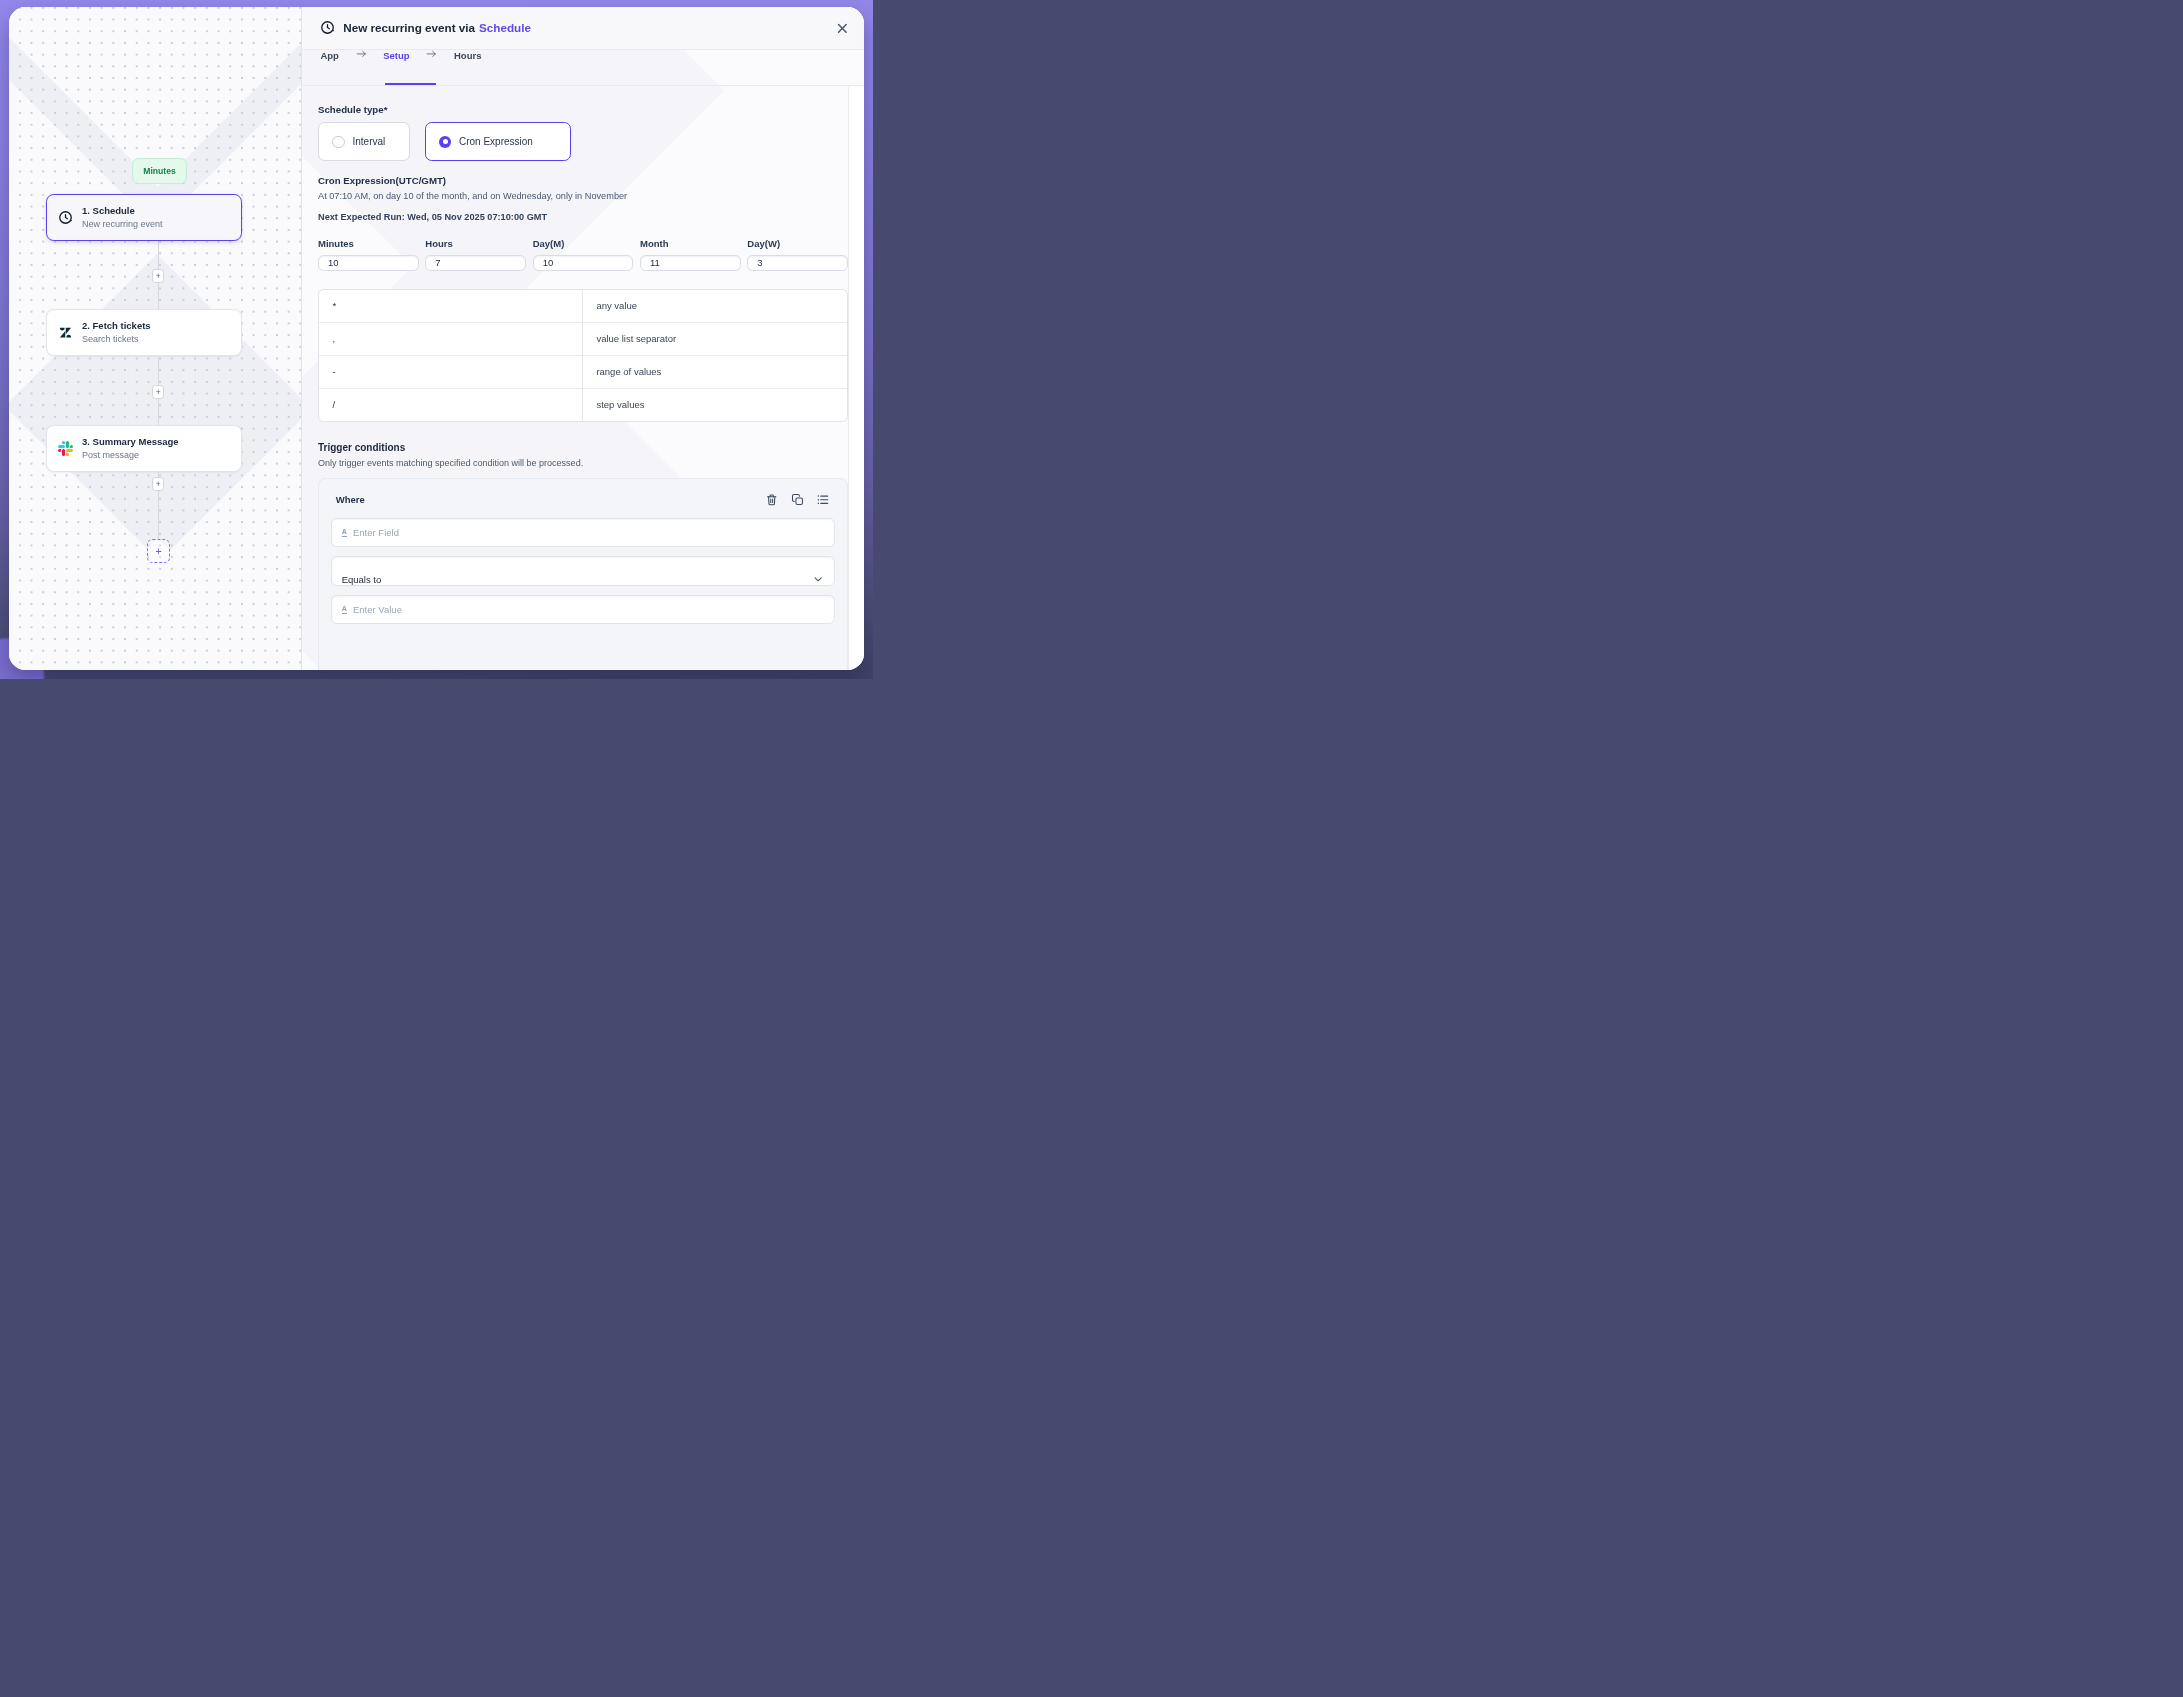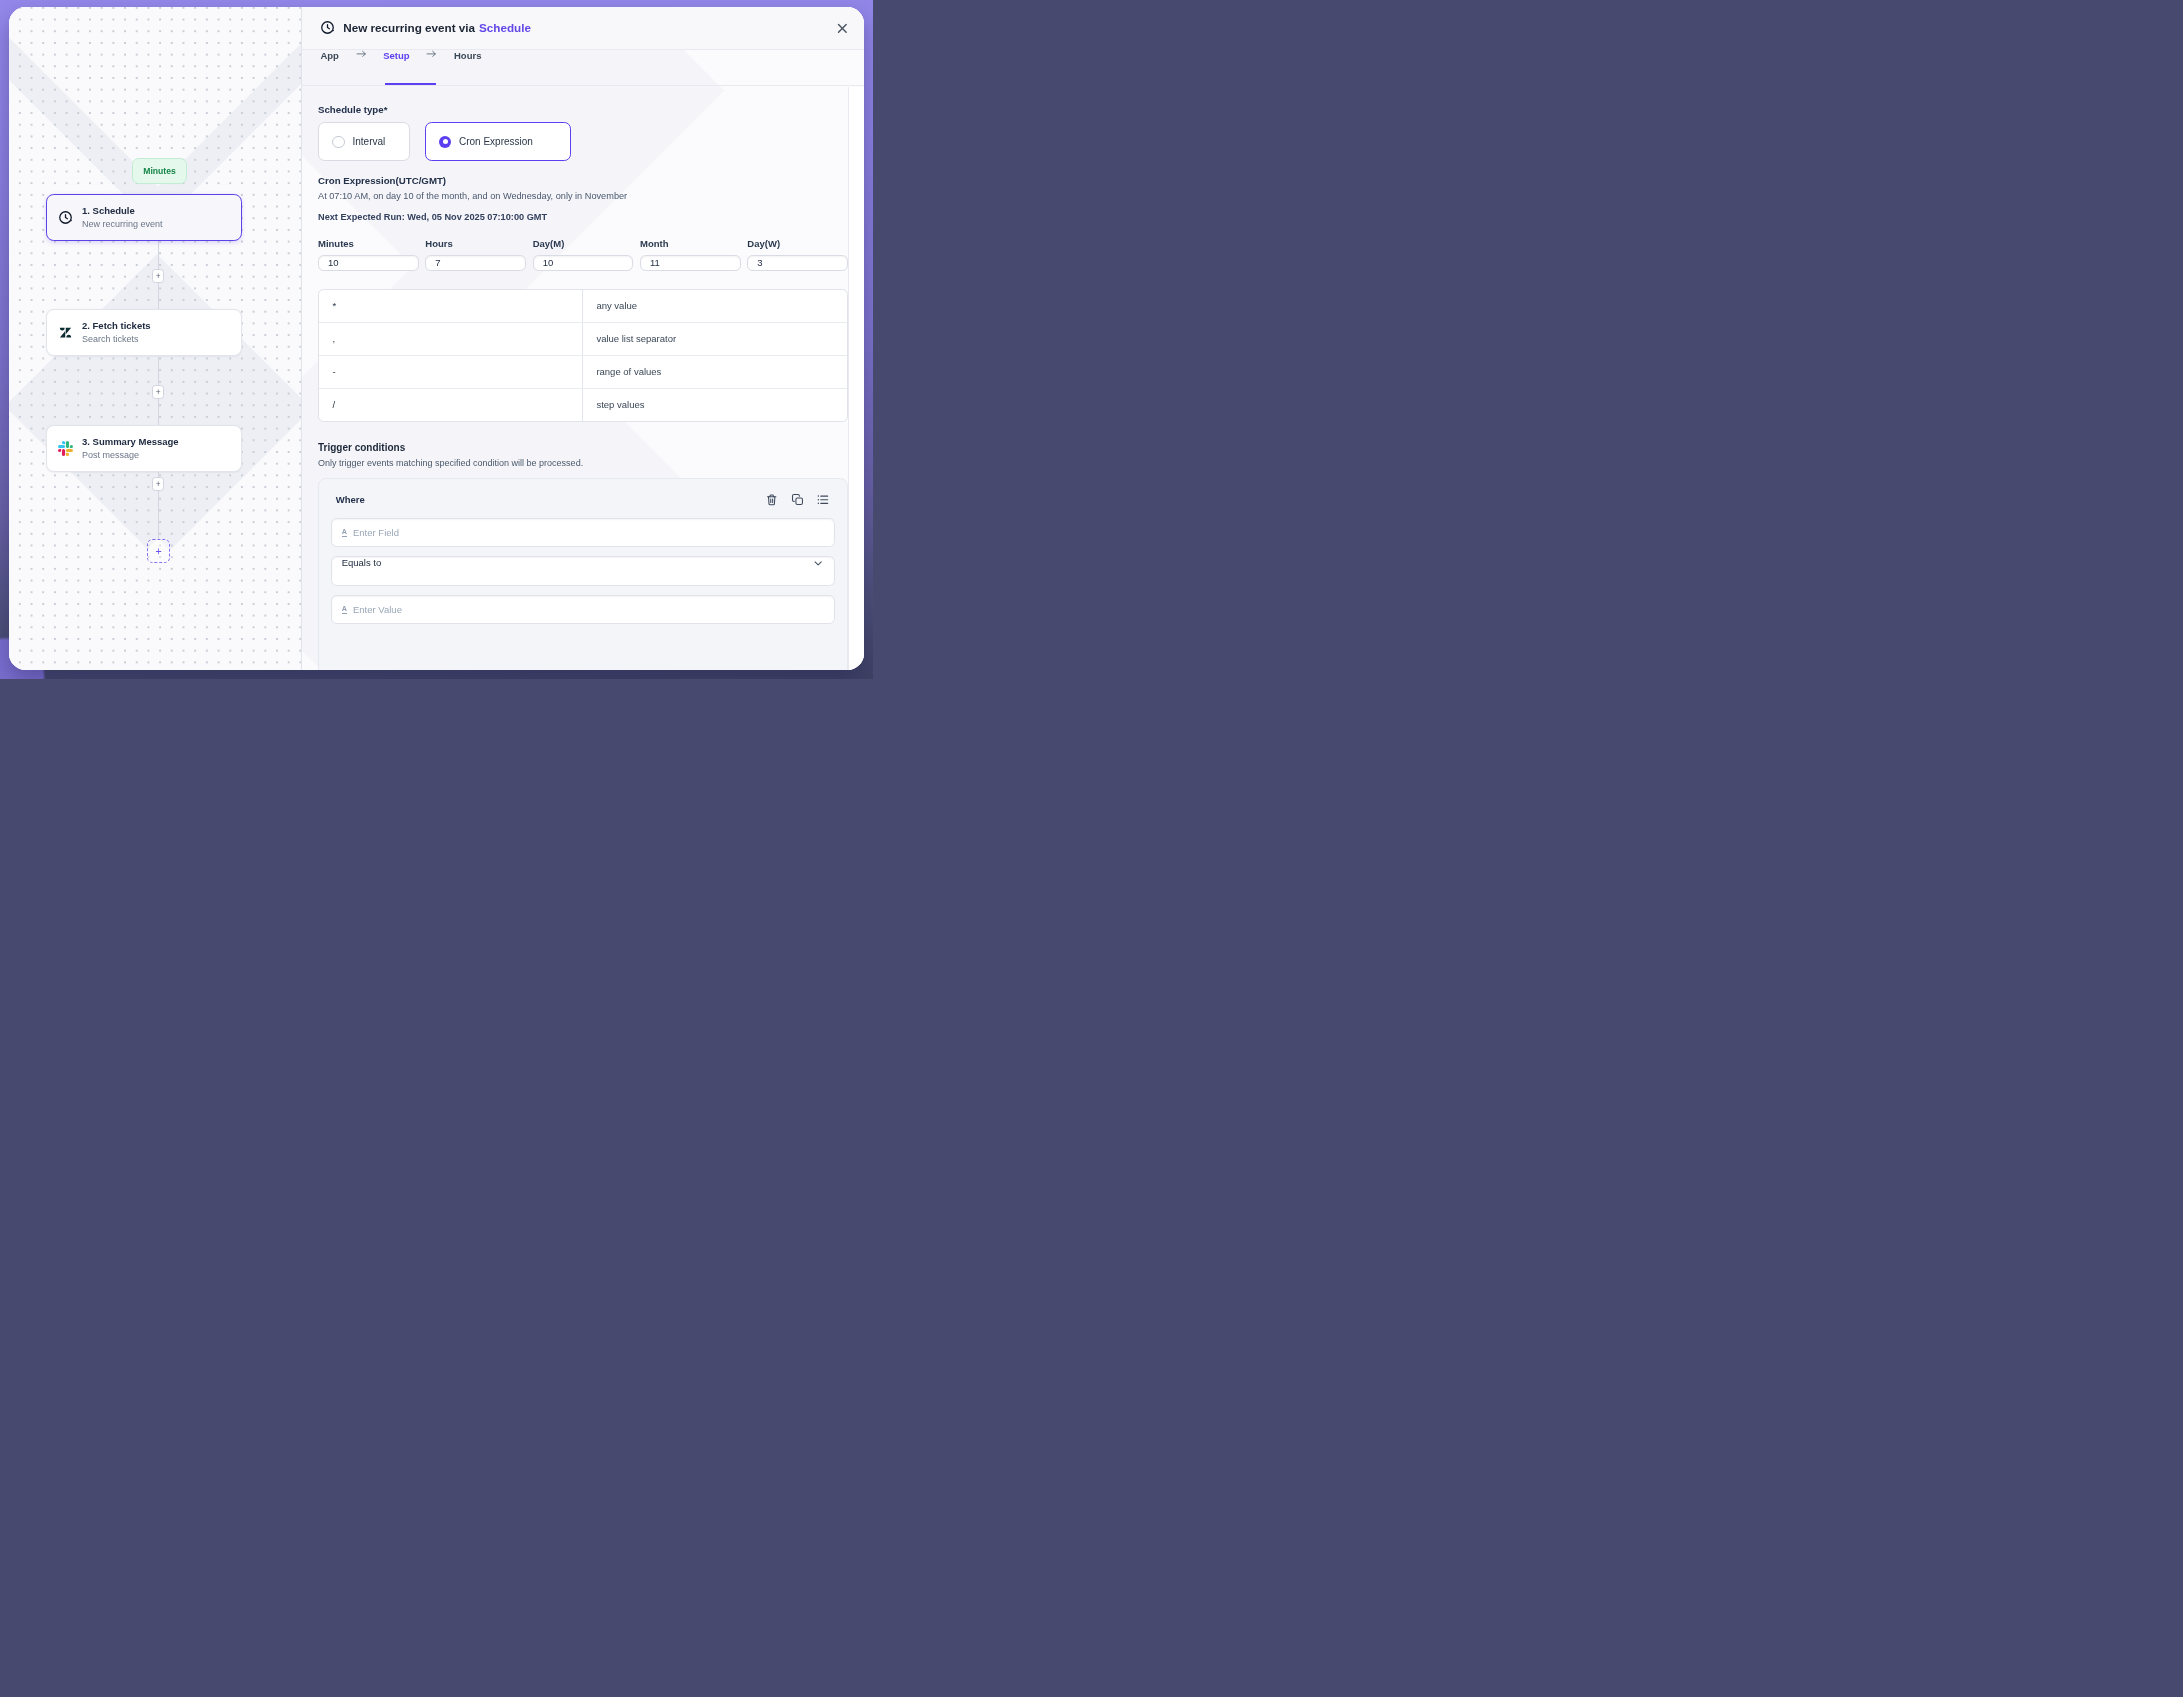--- a/index.html
+++ b/index.html
@@ -117,21 +117,21 @@
     box-sizing:border-box;width:100%;height:29px;background:#fff;border:0.6px solid #e0e3ea;border-radius:5.6px;
     display:flex;align-items:center;padding:0 10px;margin-bottom:9px;box-shadow:inset 0 1.1px 1.7px rgba(30,40,70,.05);
   }
   .a-glyph{
     font-size:7.2px;font-weight:700;color:#93a1b3;border-bottom:1.1px solid #93a1b3;
     line-height:1;padding-bottom:0.6px;margin-right:6.1px;
   }
   .ph{font-size:9.5px;color:#9aa7b8;}
   .op-select{
     box-sizing:border-box;width:100%;height:29.5px;background:#fff;border:0.6px solid #e0e3ea;border-radius:5.6px;
-    display:flex;align-items:flex-start;justify-content:space-between;padding:0 10px;margin-bottom:9px;cursor:pointer;
+    display:flex;align-items:flex-end;justify-content:space-between;padding:0 10px;margin-bottom:9px;cursor:pointer;
     box-shadow:inset 0 1.1px 1.7px rgba(30,40,70,.05);
   }
   .op-select .val{font-size:9.5px;color:#212d3f;}
   svg{display:block;}
 </style>
 </head>
 <body>
 
 <div class="stage">
   <div class="window">

